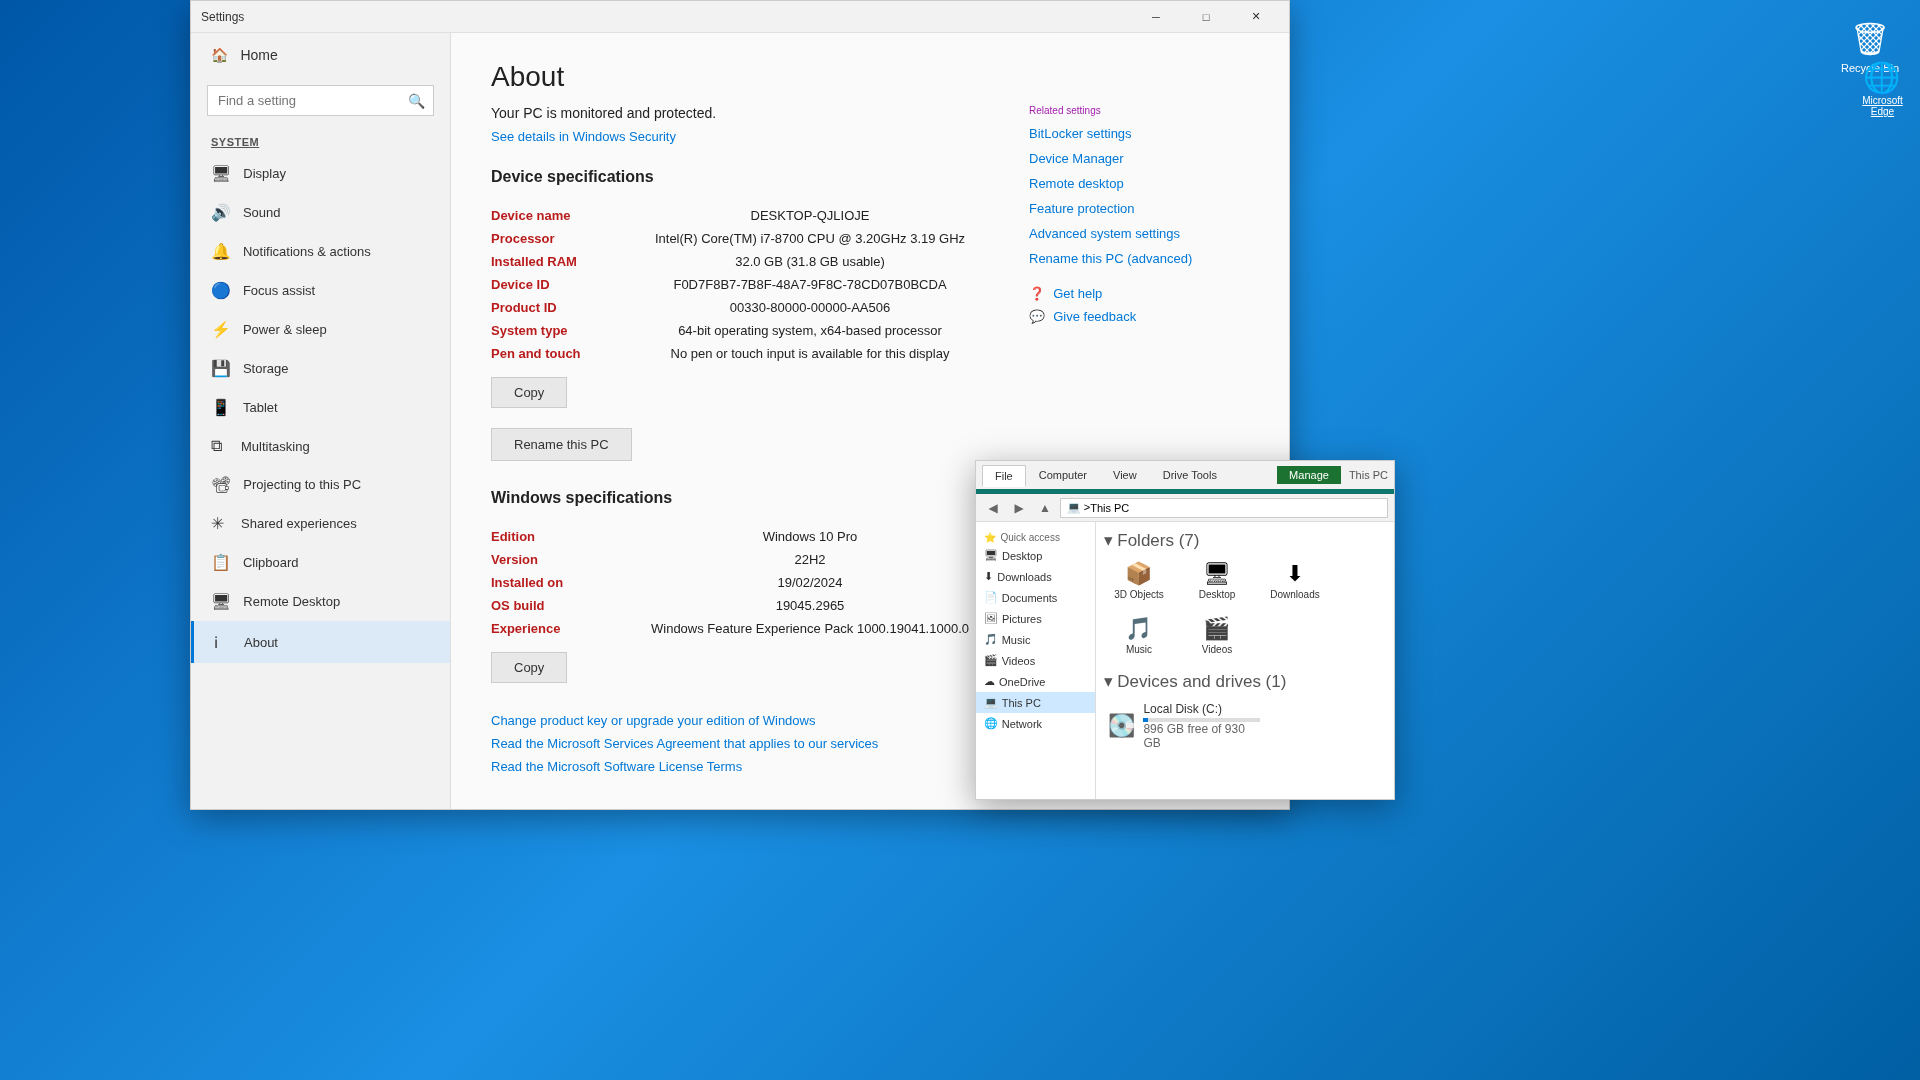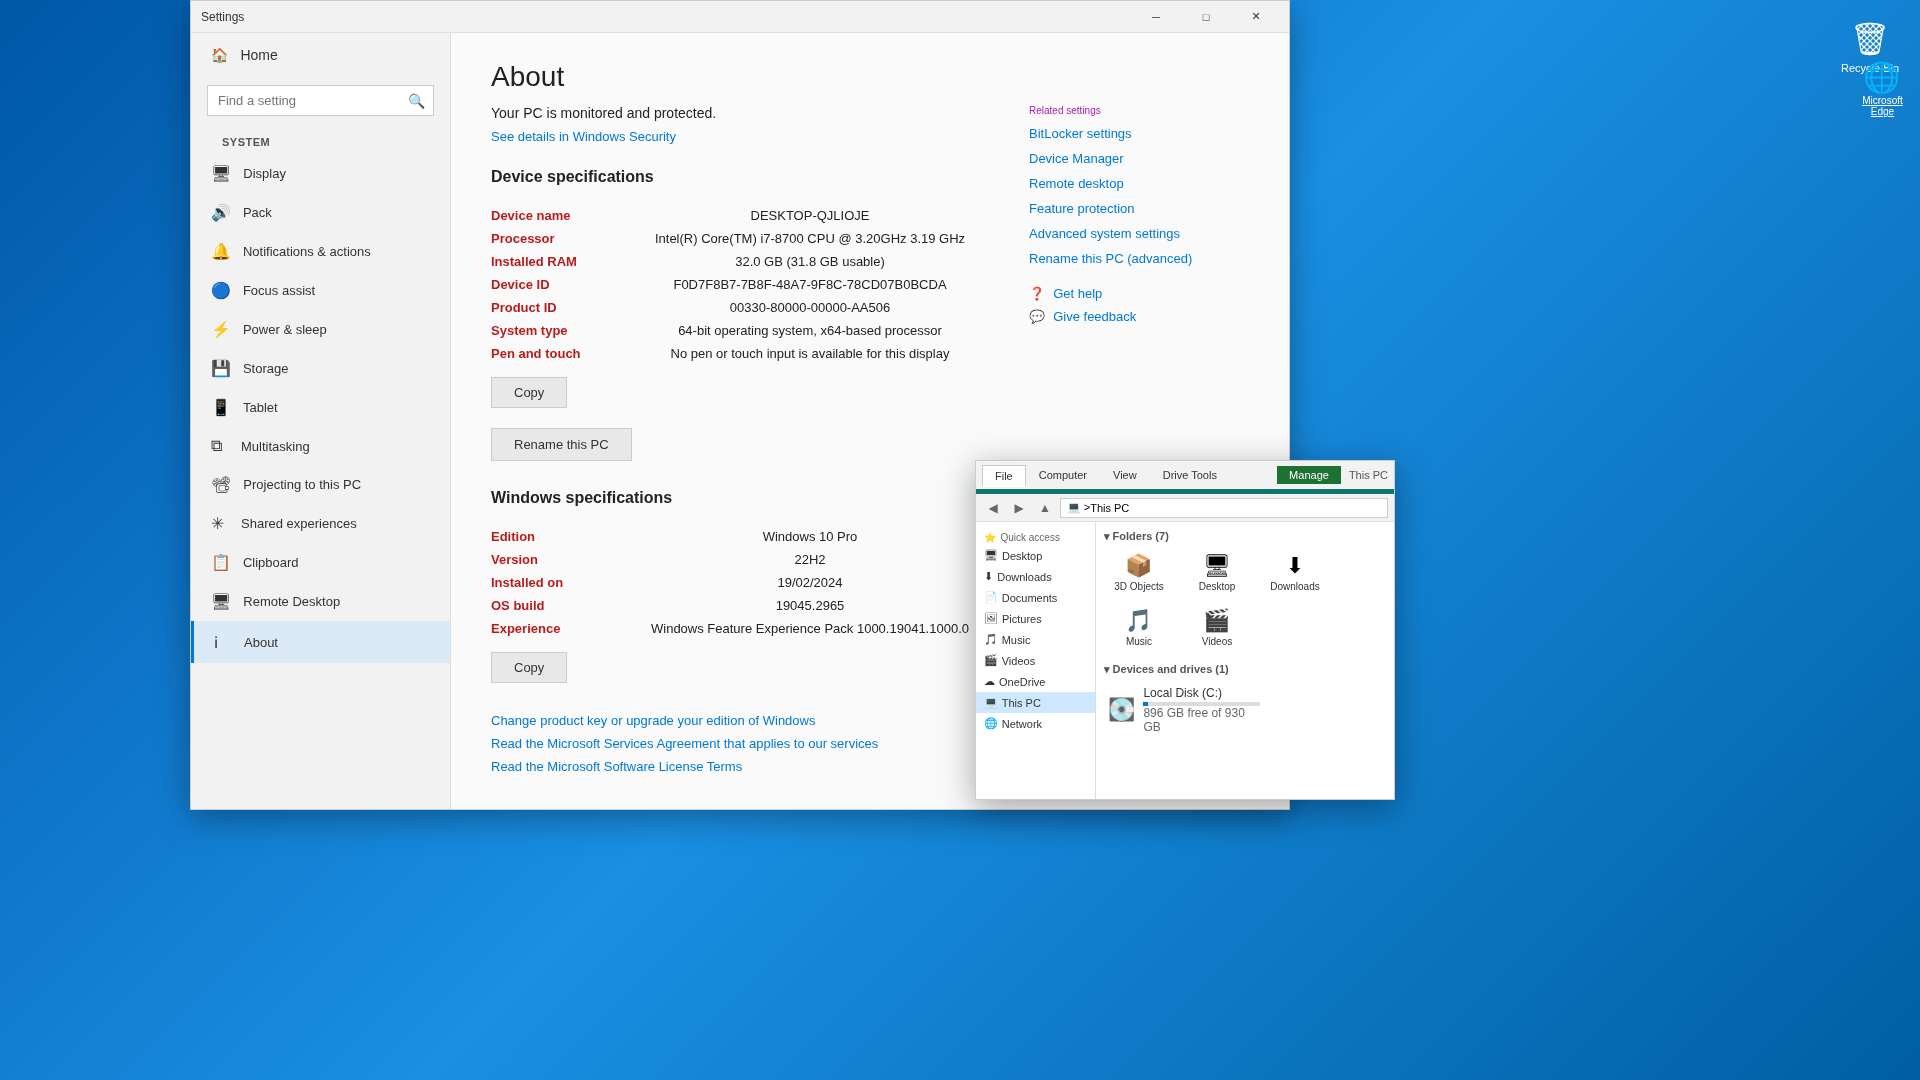--- a/index.html
+++ b/index.html
@@ -129,23 +129,24 @@
       top: 50%;
       transform: translateY(-50%);
       color: #666;
       font-size: 14px;
     }
 
     .sidebar-section-label {
       font-size: 11px;
       font-weight: 600;
       color: #555;
-      padding: 12px 31px 6px;
+      padding: 12px 20px 6px;
       text-transform: uppercase;
       letter-spacing: 0.5px;
+      text-decoration: underline;
     }
 
     .sidebar-item {
       display: flex;
       align-items: center;
       padding: 10px 20px;
       cursor: pointer;
       font-size: 13px;
       color: #333;
       gap: 12px;
@@ -387,24 +388,24 @@
       gap: 4px;
     }
 
     .explorer-main {
       flex: 1;
       padding: 8px;
       overflow-y: auto;
       background: white;
     }
     .explorer-section-hdr {
-      font-size: 11px;
+      font-size: 17px;
       color: #555;
       margin-bottom: 6px;
-      font-weight: 700;
+      font-weight: 400;
     }
     .folder-grid {
       display: flex;
       flex-wrap: wrap;
       gap: 8px;
       margin-bottom: 12px;
     }
     .folder-item {
       display: flex;
       flex-direction: column;
@@ -496,21 +497,21 @@
       </div>
 
       <div class="sidebar-section-label">System</div>
 
       <div class="sidebar-item">
         <span class="item-icon">🖥</span>
         <span>Display</span>
       </div>
       <div class="sidebar-item">
         <span class="item-icon">🔊</span>
-        <span>Pack</span>
+        <span>Sound</span>
       </div>
       <div class="sidebar-item">
         <span class="item-icon">🔔</span>
         <span>Notifications &amp; actions</span>
       </div>
       <div class="sidebar-item">
         <span class="item-icon">🔵</span>
         <span>Focus assist</span>
       </div>
       <div class="sidebar-item">

